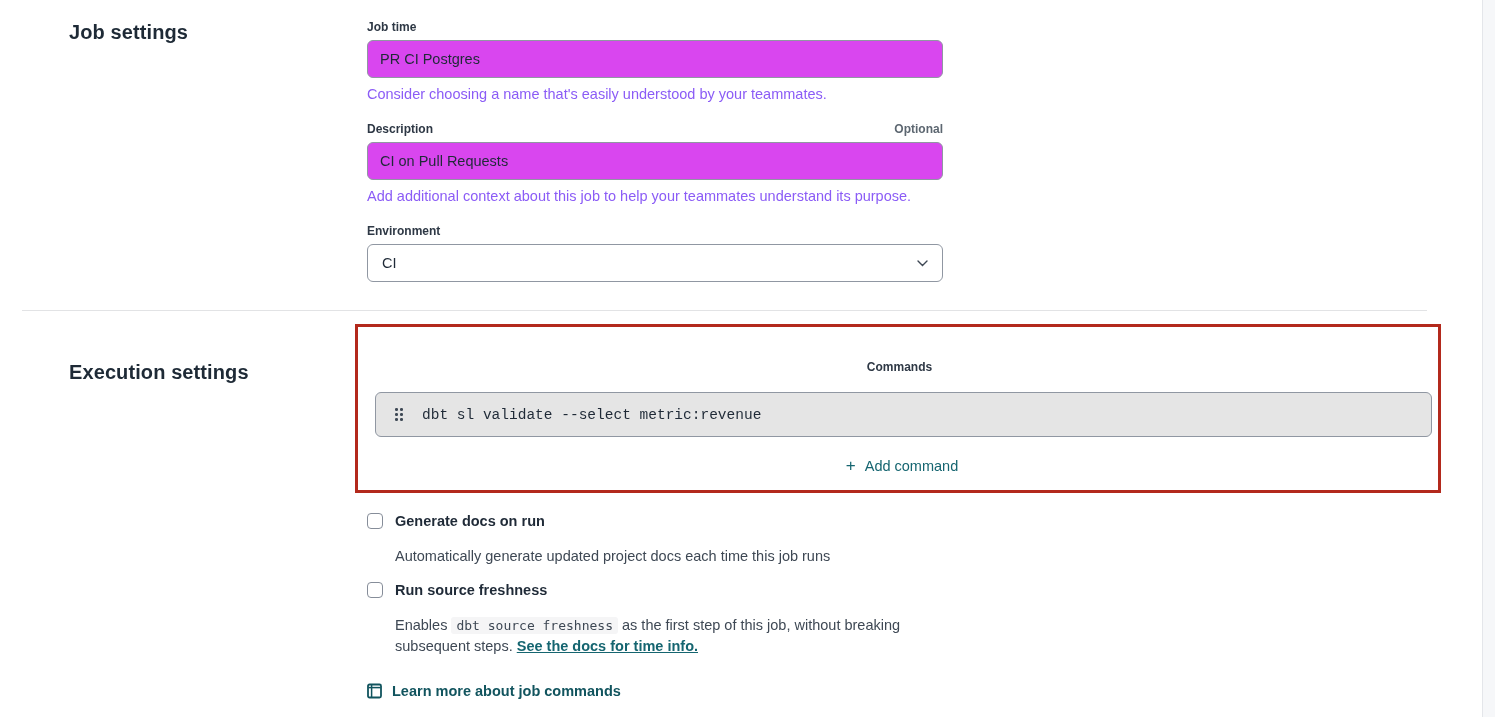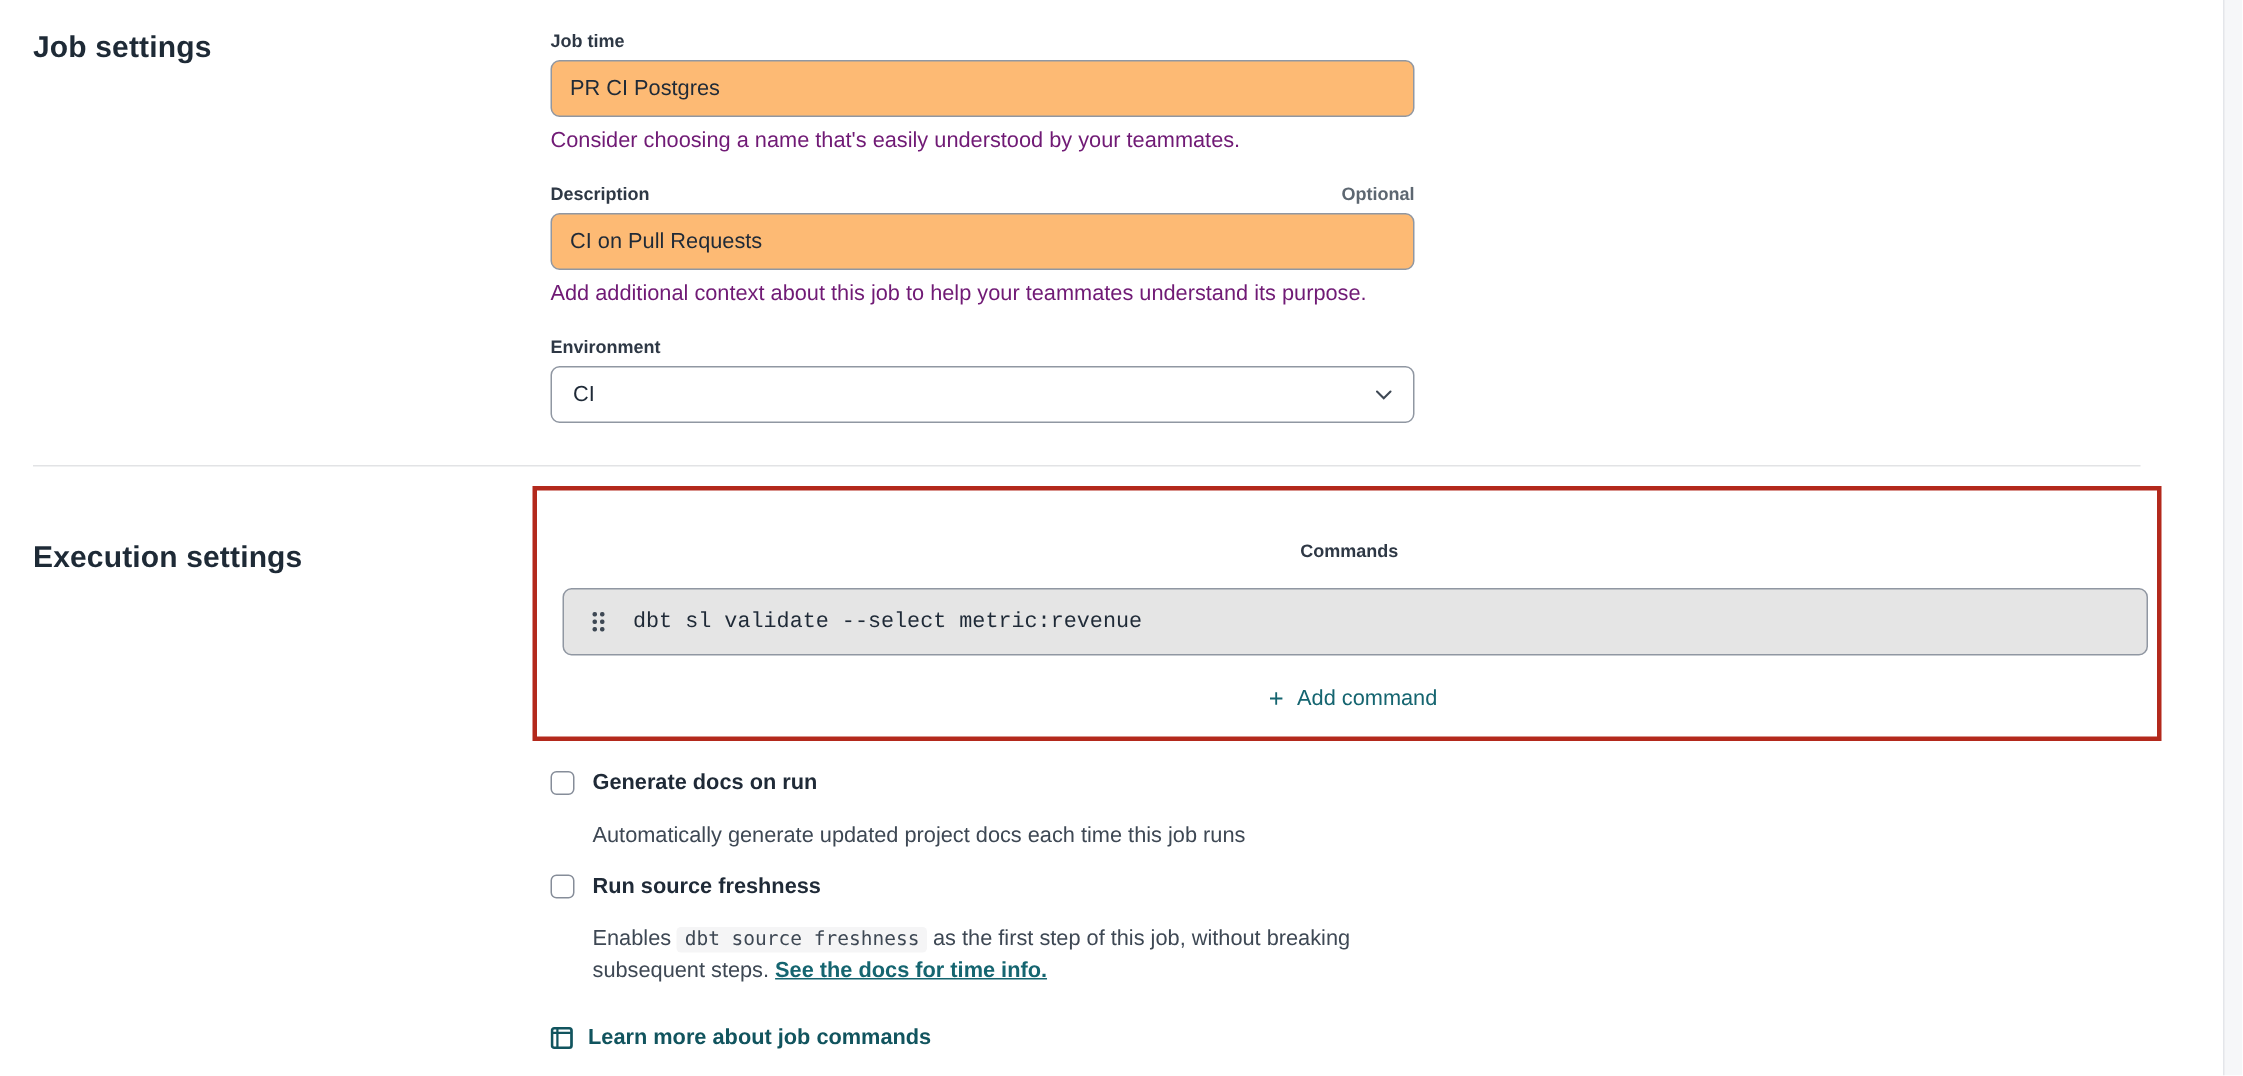--- a/index.html
+++ b/index.html
@@ -8,36 +8,36 @@
 
   .page { position:relative; width:1495px; height:717px; }
 
   .scrollbar-track { position:absolute; top:0; right:0; width:13px; height:717px;
     background:#f6f7f9; border-left:1px solid #e4e6ea; }
 
   .content { position:relative; width:1482px; }
 
   .section { display:flex; }
   .section .left-col { width:367px; padding-left:22px; flex:none; }
-  .section-heading { font-size:20px; font-weight:700; color:#1e2a36; letter-spacing:0.1px; }
+  .section-heading { font-size:20px; font-weight:700; color:#1e2a36; letter-spacing:0.1px;margin-left:47px; }
 
   
   .job-section { padding-top:20px; }
   .job-section .left-col { padding-top:1px; }
   .form-col { width:576px; flex:none; }
 
   .field-label-row { display:flex; justify-content:space-between; align-items:baseline; margin-bottom:6px; }
   .field-label { font-size:12px; font-weight:700; color:#2e3845; }
   .optional-tag { font-size:12px; font-weight:700; color:#5d6771; }
 
   .text-input { width:576px; height:38px; border:1px solid #9097a2; border-radius:6px;
-    padding:0 12px; font-size:14.5px; color:#1f2a37; background:#fdba74; outline:none;
+    padding:0 12px; font-size:14.5px; color:#1f2a37; background:#d946ef; outline:none;
     font-family:"Liberation Sans","DejaVu Sans",sans-serif; }
 
-  .helper-text { margin-top:8px; font-size:14.5px; color:#701a75; }
+  .helper-text { margin-top:8px; font-size:14.5px; color:#8b5cf6; }
 
   .field { margin-bottom:20px; }
   .field.env { margin-bottom:0; }
 
   .select-box { width:576px; height:38px; border:1px solid #9097a2; border-radius:6px;
     padding:0 14px; display:flex; align-items:center; justify-content:space-between;
     font-size:14.5px; color:#1f2a37; background:#fff; cursor:pointer;gap:24px; }
 
   .divider { border:none; border-top:1px solid #e2e3e5; margin:28px 55px 0 22px; }
 

